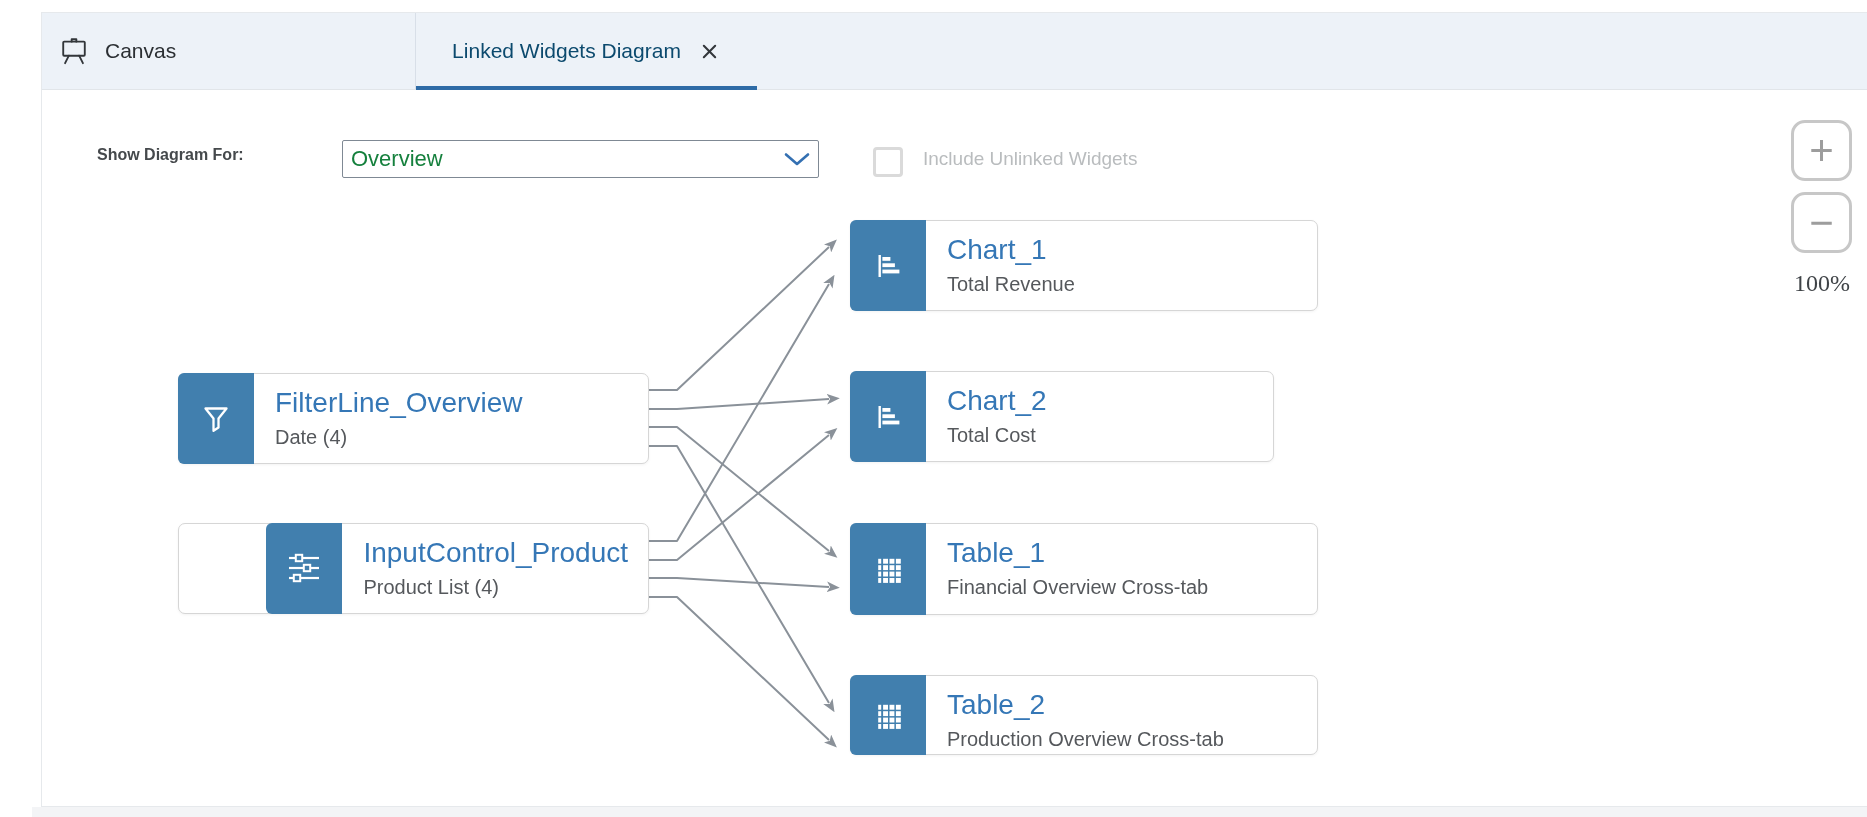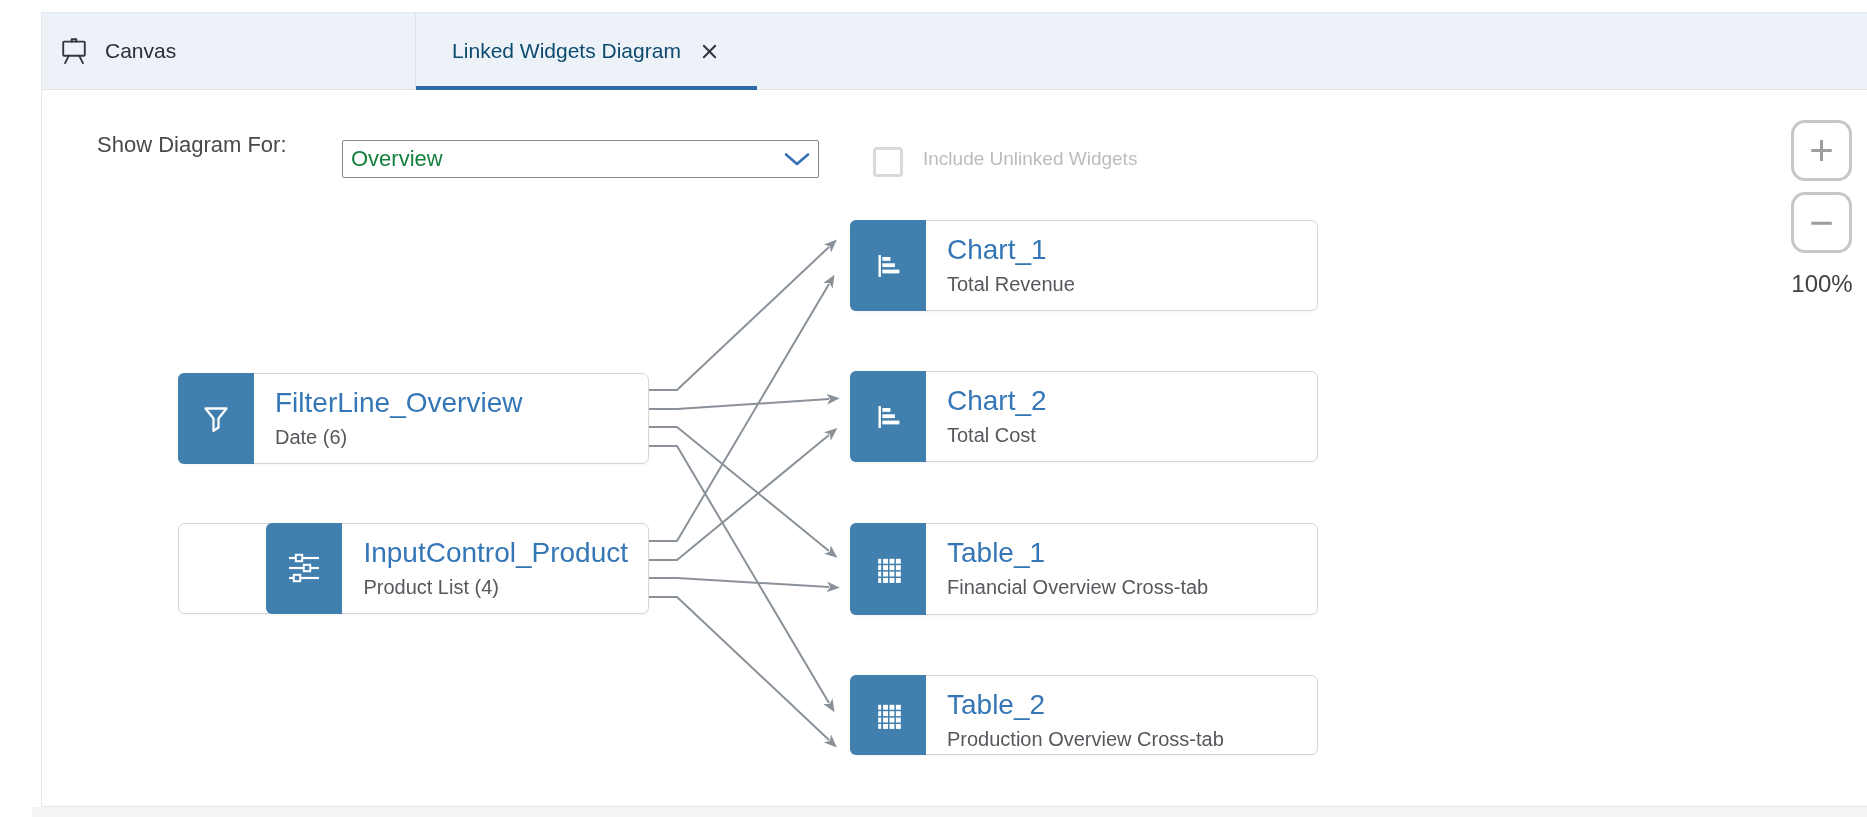--- a/index.html
+++ b/index.html
@@ -12,36 +12,36 @@
   
   .tabbar{height:76px;background:#edf2f8;border-bottom:1px solid #e1e5e9;display:flex;}
   .tab-canvas{width:374px;box-sizing:border-box;display:flex;align-items:center;gap:16px;
               padding-left:17px;font-size:21px;color:#2b2f33;border-right:1px solid #d8dfe8;cursor:default;}
   .tab-active{width:341px;position:relative;display:flex;align-items:center;justify-content:center;
               gap:18px;font-size:21px;color:#0c4a6e;cursor:default;}
   .tab-active::after{content:'';position:absolute;left:0;right:0;bottom:-1px;height:4px;background:#2e6ba6;}
   .close-btn{display:flex;align-items:center;justify-content:center;width:22px;height:22px;}
 
   
-  .show-label{position:absolute;left:65px;top:132px;font-size:22px;color:#45494c;}
+  .show-label{position:absolute;left:65px;top:146px;font-size:16px;color:#45494c;font-weight:bold;}
   .select{position:absolute;left:310px;top:140px;width:477px;height:38px;box-sizing:border-box;
           border:1px solid #7f8994;border-radius:2px;background:#fff;display:flex;align-items:center;
           padding:0 8px;font-size:22px;color:#15803d;cursor:default;}
   .select .chev{margin-left:auto;display:flex;align-items:center;}
   .checkbox{position:absolute;left:841px;top:147px;width:30px;height:30px;box-sizing:border-box;
             border:3px solid #dadada;border-radius:4px;background:#fff;}
   .checkbox-label{position:absolute;left:891px;top:148px;font-size:19px;color:#b9bcbe;}
 
   
   .zoom-btn{position:absolute;left:1759px;width:61px;height:61px;box-sizing:border-box;
             border:3px solid #c7c7c7;border-radius:14px;background:#fff;color:#9d9d9d;
             display:flex;align-items:center;justify-content:center;font-size:42px;line-height:1;cursor:default;}
   .zoom-in{top:120px;}
   .zoom-out{top:192px;}
-  .zoom-level{position:absolute;left:1750px;top:270px;width:80px;text-align:center;font-size:24px;color:#3f4347;}
+  .zoom-level{position:absolute;left:1750px;top:270px;width:80px;text-align:center;font-size:24px;color:#3f4347;font-family:Liberation Serif, serif;}
 
   
   .node{position:absolute;display:flex;background:#fff;border:1px solid #d6d6d6;border-radius:7px;
         box-sizing:border-box;box-shadow:0 1px 3px rgba(0,0,0,.05);cursor:default;}
   .node-icon{flex:0 0 76px;width:76px;background:#417fae;border-radius:6px 0 0 6px;
              margin:-1px 0 -1px -1px;display:flex;align-items:center;justify-content:center;}
   .node-body{padding:13px 20px 0 21px;overflow:hidden;white-space:nowrap;}
   .node-title{font-size:28px;color:#3577b6;}
   .node-sub{font-size:20px;color:#55585c;margin-top:7px;}
 
@@ -122,21 +122,21 @@
   </svg>
 
   <div class="node" style="left:146px;top:373px;width:471px;height:91px;">
     <div class="node-icon">
       <svg width="34" height="34" viewBox="0 0 34 34" fill="none" stroke="#ffffff" stroke-width="2.3" stroke-linejoin="round">
         <path d="M6.5,6.5 H27.5 L19.5,16.5 V25.5 L14.5,28.8 V16.5 Z"></path>
       </svg>
     </div>
     <div class="node-body">
       <div class="node-title">FilterLine_Overview</div>
-      <div class="node-sub">Date (6)</div>
+      <div class="node-sub">Date (4)</div>
     </div>
   </div>
 
   <div class="node" style="left:146px;top:523px;width:471px;height:91px;justify-content:flex-end;">
     <div class="node-icon">
       <svg width="36" height="34" viewBox="0 0 36 34">
         <g stroke="#ffffff" stroke-width="2.2">
           <line x1="3" y1="6" x2="33" y2="6"></line>
           <line x1="3" y1="16" x2="33" y2="16"></line>
           <line x1="3" y1="26" x2="33" y2="26"></line>
@@ -162,21 +162,21 @@
         <rect x="11.4" y="14.3" width="12.5" height="3.8"></rect>
         <rect x="11.4" y="20.6" width="17" height="3.8"></rect>
       </svg>
     </div>
     <div class="node-body">
       <div class="node-title">Chart_1</div>
       <div class="node-sub">Total Revenue</div>
     </div>
   </div>
 
-  <div class="node" style="left:818px;top:371px;width:468px;height:91px;">
+  <div class="node" style="left:818px;top:371px;width:424px;height:91px;">
     <div class="node-icon">
       <svg width="34" height="34" viewBox="0 0 34 34" fill="#ffffff">
         <rect x="7.5" y="6" width="2.4" height="22"></rect>
         <rect x="11.4" y="8" width="8" height="3.8"></rect>
         <rect x="11.4" y="14.3" width="12.5" height="3.8"></rect>
         <rect x="11.4" y="20.6" width="17" height="3.8"></rect>
       </svg>
     </div>
     <div class="node-body">
       <div class="node-title">Chart_2</div>

